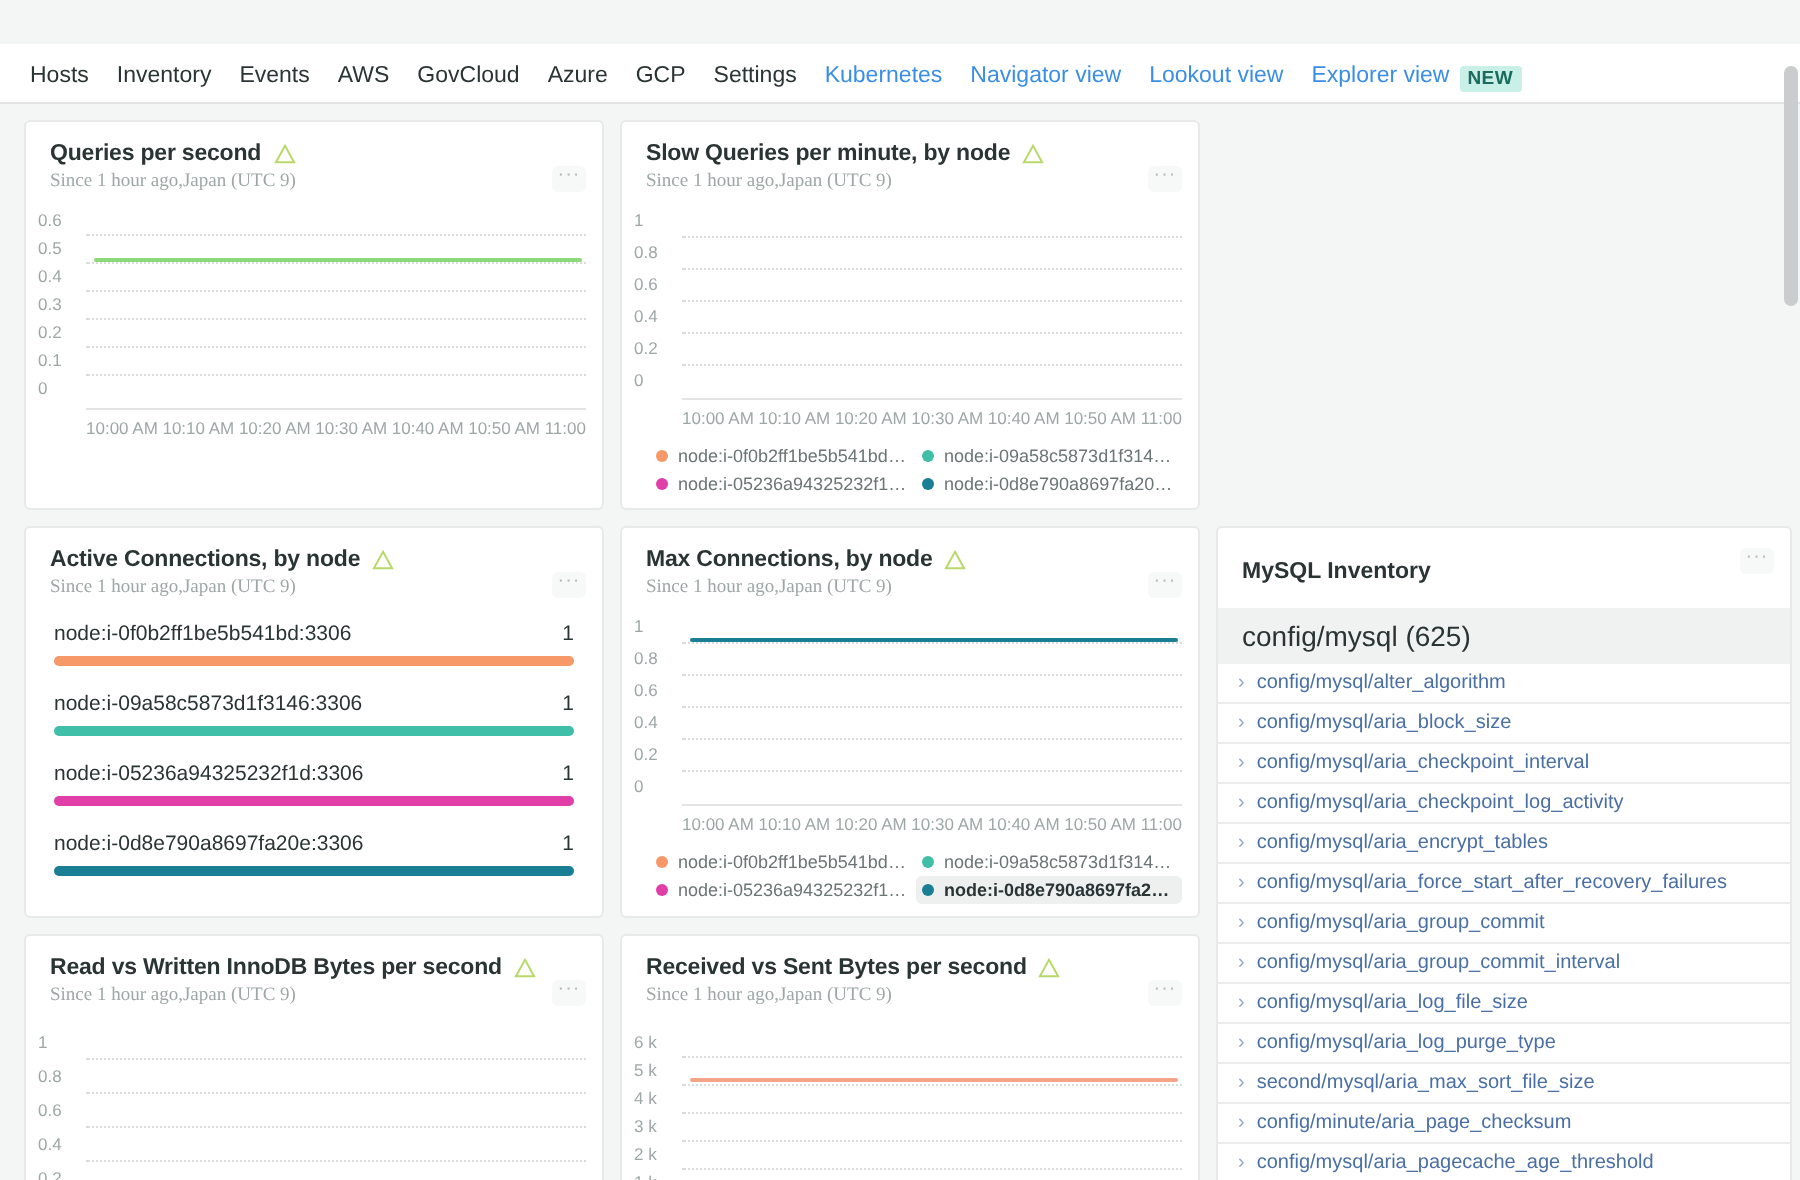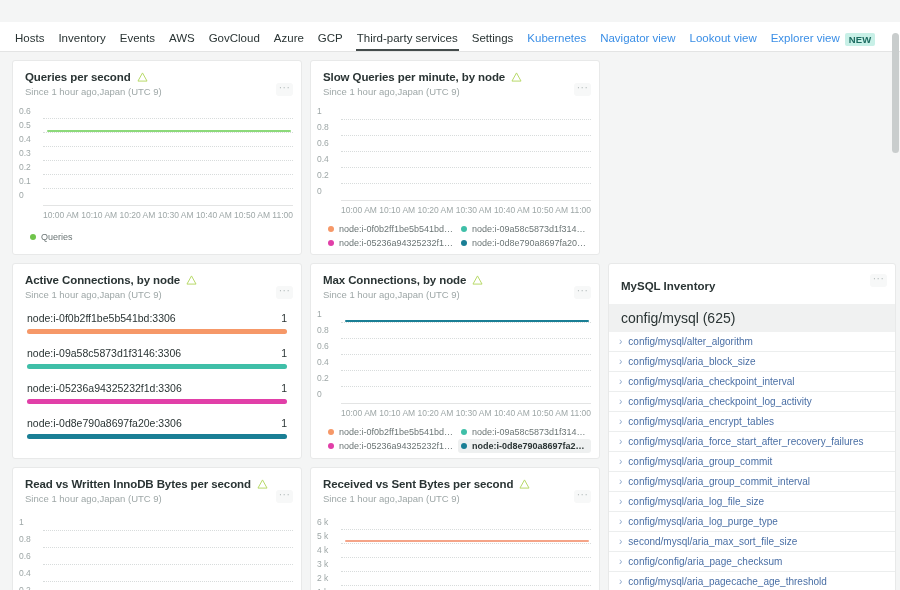--- a/index.html
+++ b/index.html
@@ -91,20 +91,21 @@
     font-size: 11.5px;
     font-weight: bold;
     color: #2a3434;
     letter-spacing: -.1px;
   }
   .warn-tri { width: 11px; height: 10px; display: block; }
   .card-sub {
     font-size: 9.5px;
     color: #9ea7a7;
     margin-top: 3px;
+    font-family: Liberation Serif, serif;
   }
   .dots {
     position: absolute;
     top: 22px; right: 8px;
     width: 17px; height: 13px;
     border-radius: 3px;
     background: #f7f8f8;
     color: #b3bbbb;
     font-size: 10px;
     line-height: 9px;
@@ -238,21 +239,20 @@
 <body>
 
 <div class="topnav">
   <div class="nav-item">Hosts</div>
   <div class="nav-item">Inventory</div>
   <div class="nav-item">Events</div>
   <div class="nav-item">AWS</div>
   <div class="nav-item">GovCloud</div>
   <div class="nav-item">Azure</div>
   <div class="nav-item">GCP</div>
-  <div class="nav-item active">Third-party services</div>
   <div class="nav-item">Settings</div>
   <div class="nav-item link">Kubernetes</div>
   <div class="nav-item link">Navigator view</div>
   <div class="nav-item link">Lookout view</div>
   <div class="nav-item link">Explorer view</div>
   <span class="new-badge">NEW</span>
 </div>
 
 <div class="page">
 
@@ -307,26 +307,20 @@
             <span class="xtick">10:00 AM</span>
             <span class="xtick">10:10 AM</span>
             <span class="xtick">10:20 AM</span>
             <span class="xtick">10:30 AM</span>
             <span class="xtick">10:40 AM</span>
             <span class="xtick">10:50 AM</span>
             <span class="xtick">11:00</span>
           </div>
         </div>
 
-        <div class="legend" style="padding-top:10px;">
-          <div class="legend-item">
-            <span class="legend-dot" style="background:#6fc44a;"></span>
-            <span class="legend-text">Queries</span>
-          </div>
-        </div>
       </div>
 
       <div class="card chart" style="height:195px;">
         <div class="card-head">
           <div class="card-title-row">
             <span class="card-title">Slow Queries per minute, by node</span>
             <svg class="warn-tri" viewBox="0 0 12 11">
                 <path d="M6 1 L11 10 L1 10 Z" fill="none" stroke="#b8d96a" stroke-width="1.1"></path>
               </svg>
           </div>
@@ -658,21 +652,21 @@
         <div class="inv-row">
             <span class="chev">›</span>
             <span class="inv-link">config/mysql/aria_log_purge_type</span>
           </div>
         <div class="inv-row">
             <span class="chev">›</span>
             <span class="inv-link">second/mysql/aria_max_sort_file_size</span>
           </div>
         <div class="inv-row">
             <span class="chev">›</span>
-            <span class="inv-link">config/config/aria_page_checksum</span>
+            <span class="inv-link">config/minute/aria_page_checksum</span>
           </div>
         <div class="inv-row">
             <span class="chev">›</span>
             <span class="inv-link">config/mysql/aria_pagecache_age_threshold</span>
           </div>
         <div class="inv-row">
             <span class="chev">›</span>
             <span class="inv-link">config/mysql/aria_pagecache_buffer_size</span>
           </div>
         <div class="inv-row"></div>

